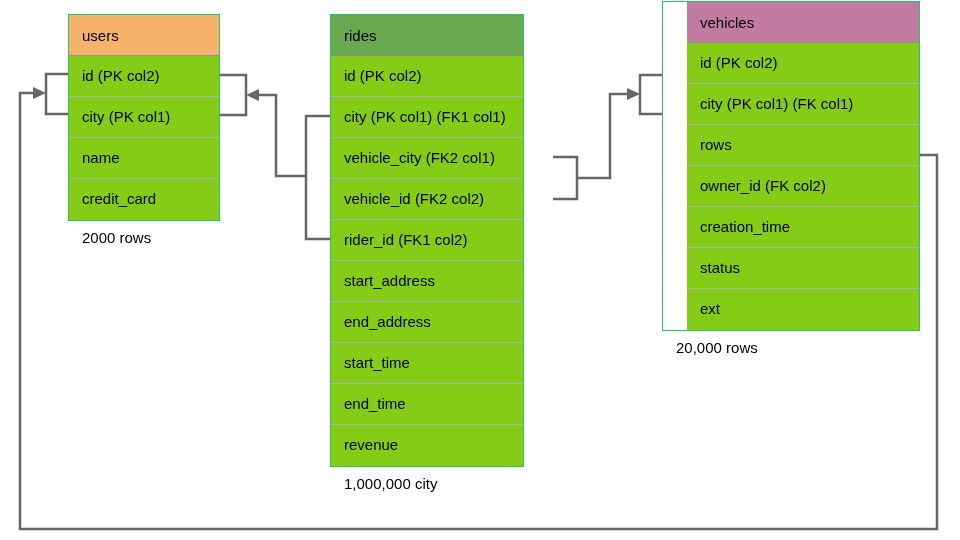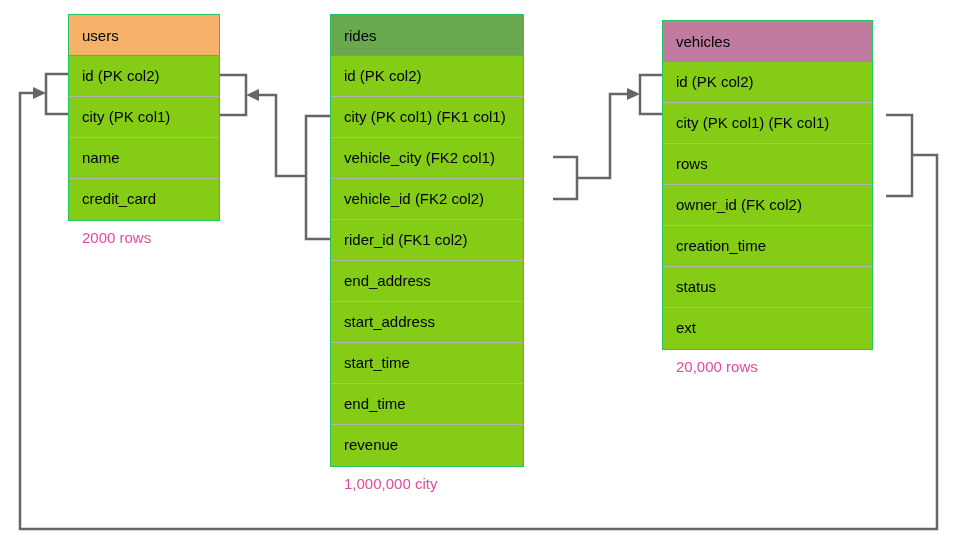--- a/index.html
+++ b/index.html
@@ -33,21 +33,21 @@
     position: absolute;
     z-index: 2;
     background: #ffffff;
     border: 1px solid #22c55e;
     box-sizing: border-box;
     font-size: 15px;
     color: #000000;
   }
   #table-users    { left: 68px;  top: 14px; width: 152px; }
   #table-rides    { left: 330px; top: 14px; width: 194px; }
-  #table-vehicles { left: 662px; top: 20px; width: 211px; }
+  #table-vehicles { left: 662px; top: 1px; width: 258px; padding-left: 24px; }
   .db-header {
     height: 41px;
     line-height: 41px;
     padding-left: 13px;
     border-bottom: 1px solid #8f8f8f;
     box-sizing: border-box;
     white-space: nowrap;
   }
   .db-row {
     height: 41px;
@@ -60,21 +60,21 @@
     overflow: hidden;
   }
   .db-row:last-child { border-bottom: none; }
   .row-count {
     position: absolute;
     top: 100%;
     left: 0;
     margin-top: 9px;
     padding-left: 13px;
     font-size: 15px;
-    color: #ec4899;
+    color: #000000;
     white-space: nowrap;
   }
 </style>
 </head>
 <body>
 
 <div class="canvas">
 
   <svg class="connectors" viewBox="0 0 960 540" xmlns="http://www.w3.org/2000/svg">
 
@@ -116,22 +116,22 @@
   <div class="db-table" id="table-rides">
     <div class="db-header" style="background: rgb(106, 168, 79);">
       <span>rides</span>
     </div>
     <div>
         <div class="db-row">id (PK col2)</div>
         <div class="db-row">city (PK col1) (FK1 col1)</div>
         <div class="db-row">vehicle_city (FK2 col1)</div>
         <div class="db-row">vehicle_id (FK2 col2)</div>
         <div class="db-row">rider_id (FK1 col2)</div>
+        <div class="db-row">start_address</div>
         <div class="db-row">end_address</div>
-        <div class="db-row">start_address</div>
         <div class="db-row">start_time</div>
         <div class="db-row">end_time</div>
         <div class="db-row">revenue</div>
       </div>
     <div class="row-count">1,000,000 city</div>
   </div>
 
   <div class="db-table" id="table-vehicles">
     <div class="db-header" style="background: rgb(194, 123, 160);">
       <span>vehicles</span>

